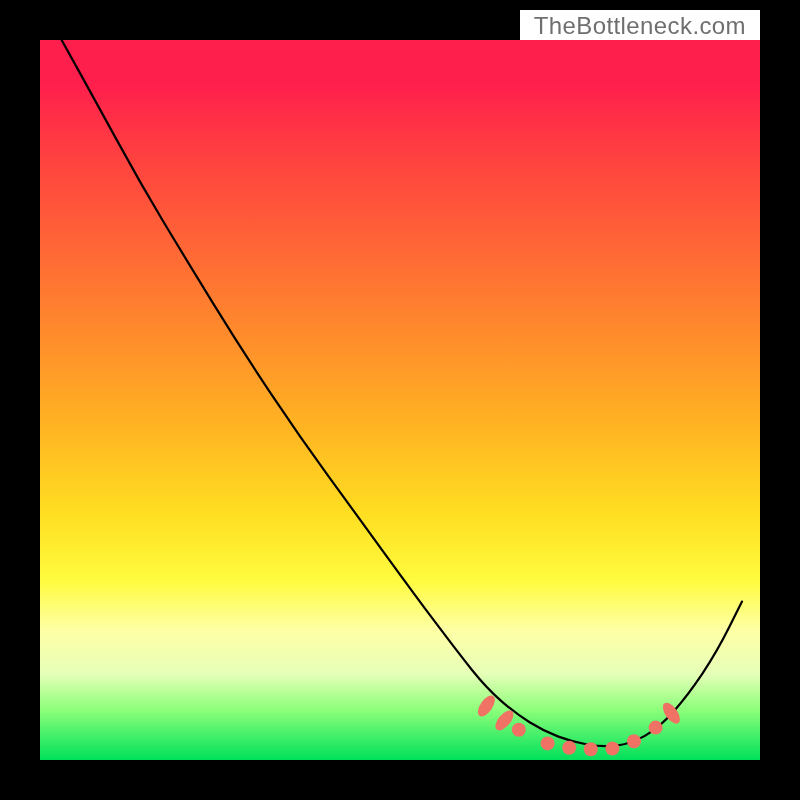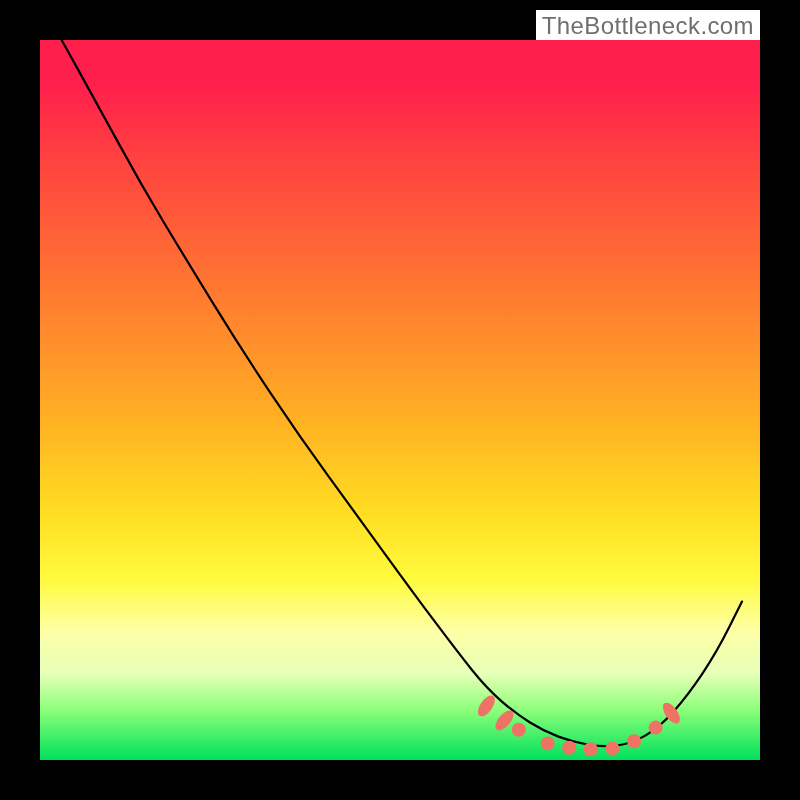--- a/index.html
+++ b/index.html
@@ -39,21 +39,21 @@
       #00e05a 100%
     );
     overflow: hidden;
   }
   .attribution {
     position: absolute;
     top: 10px;
     right: 40px;
     color: #6f6f6f;
     background: #fff;
-    padding: 2px 6px;
+    padding: 2px 14px;
     font-size: 24px;
     font-weight: 500;
     letter-spacing: 0.4px;
   }
   svg.curve {
     position: absolute;
     left: 0;
     top: 0;
     width: 720px;
     height: 720px;

